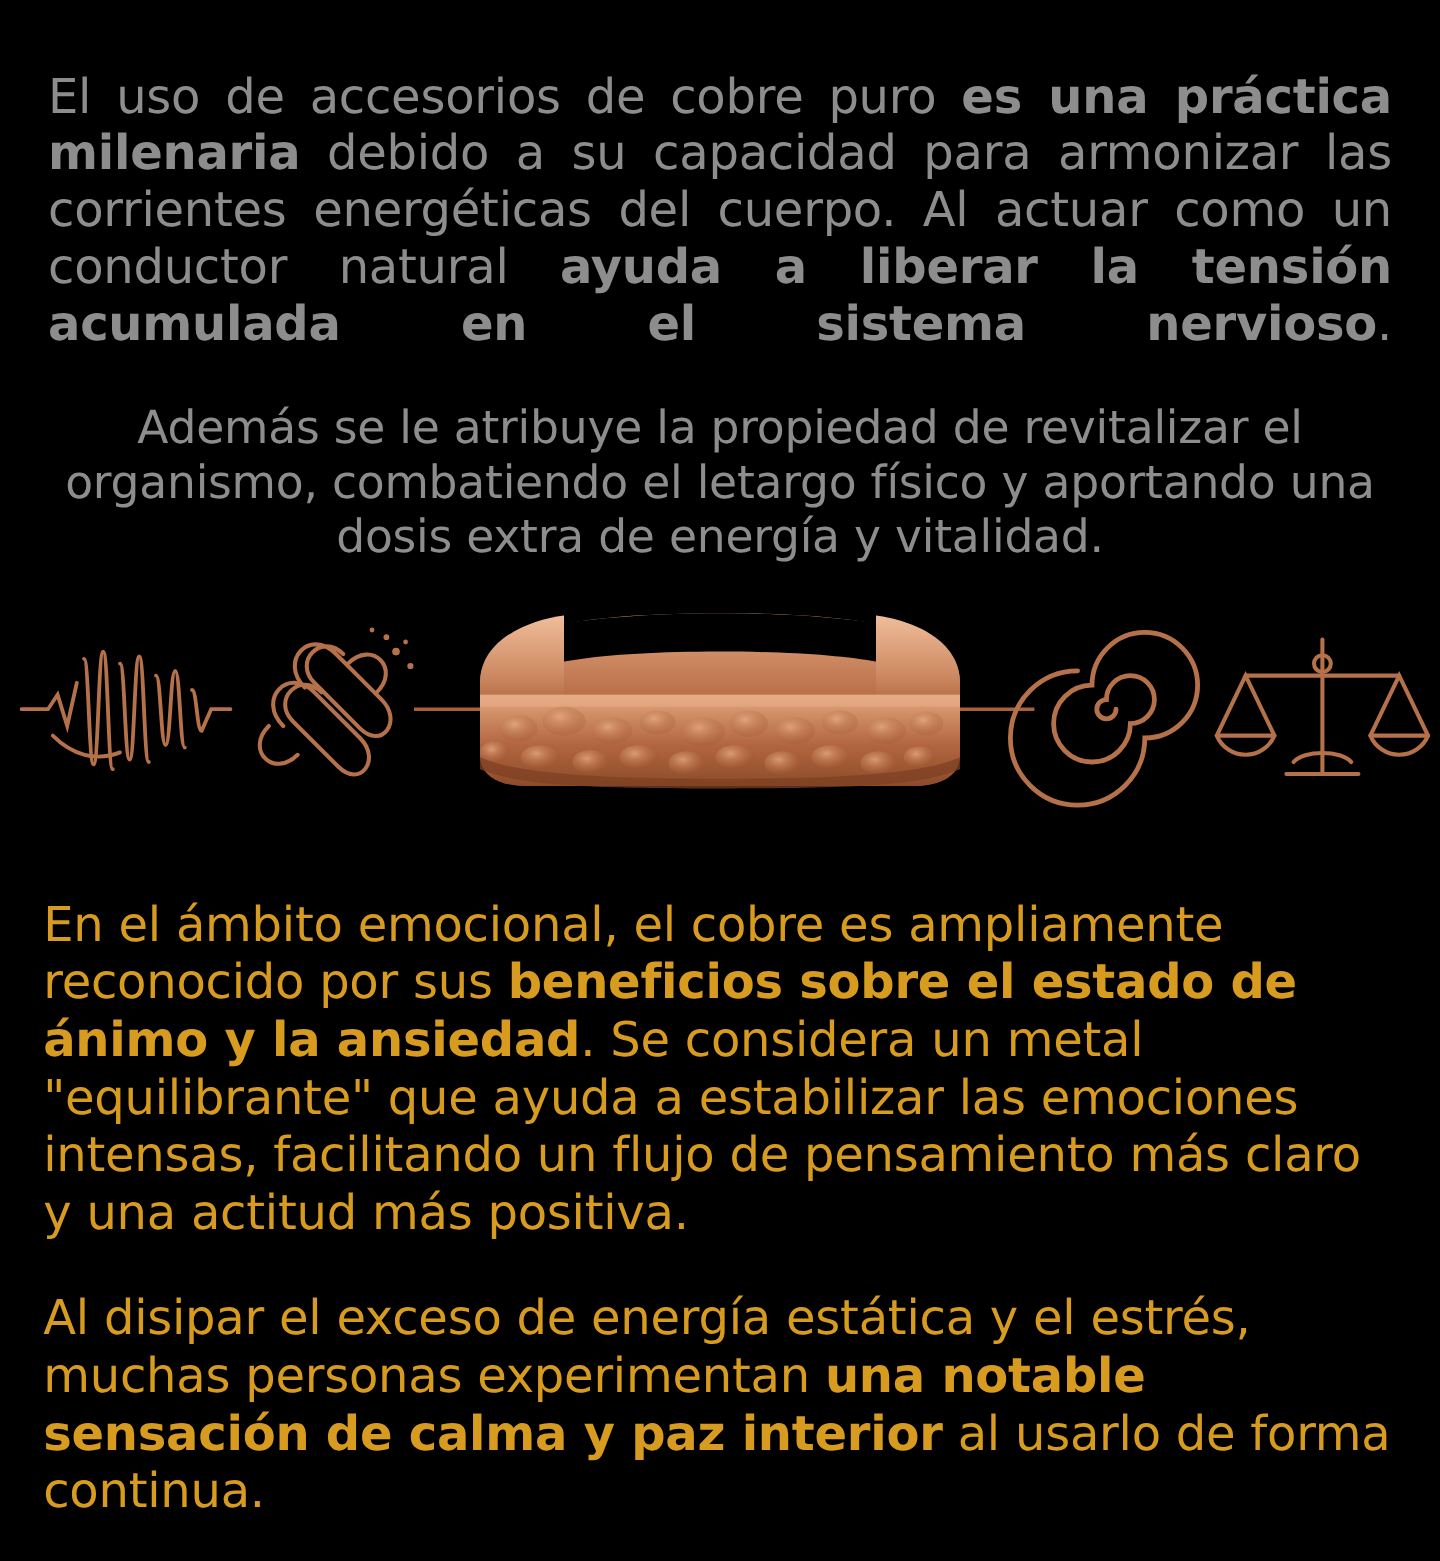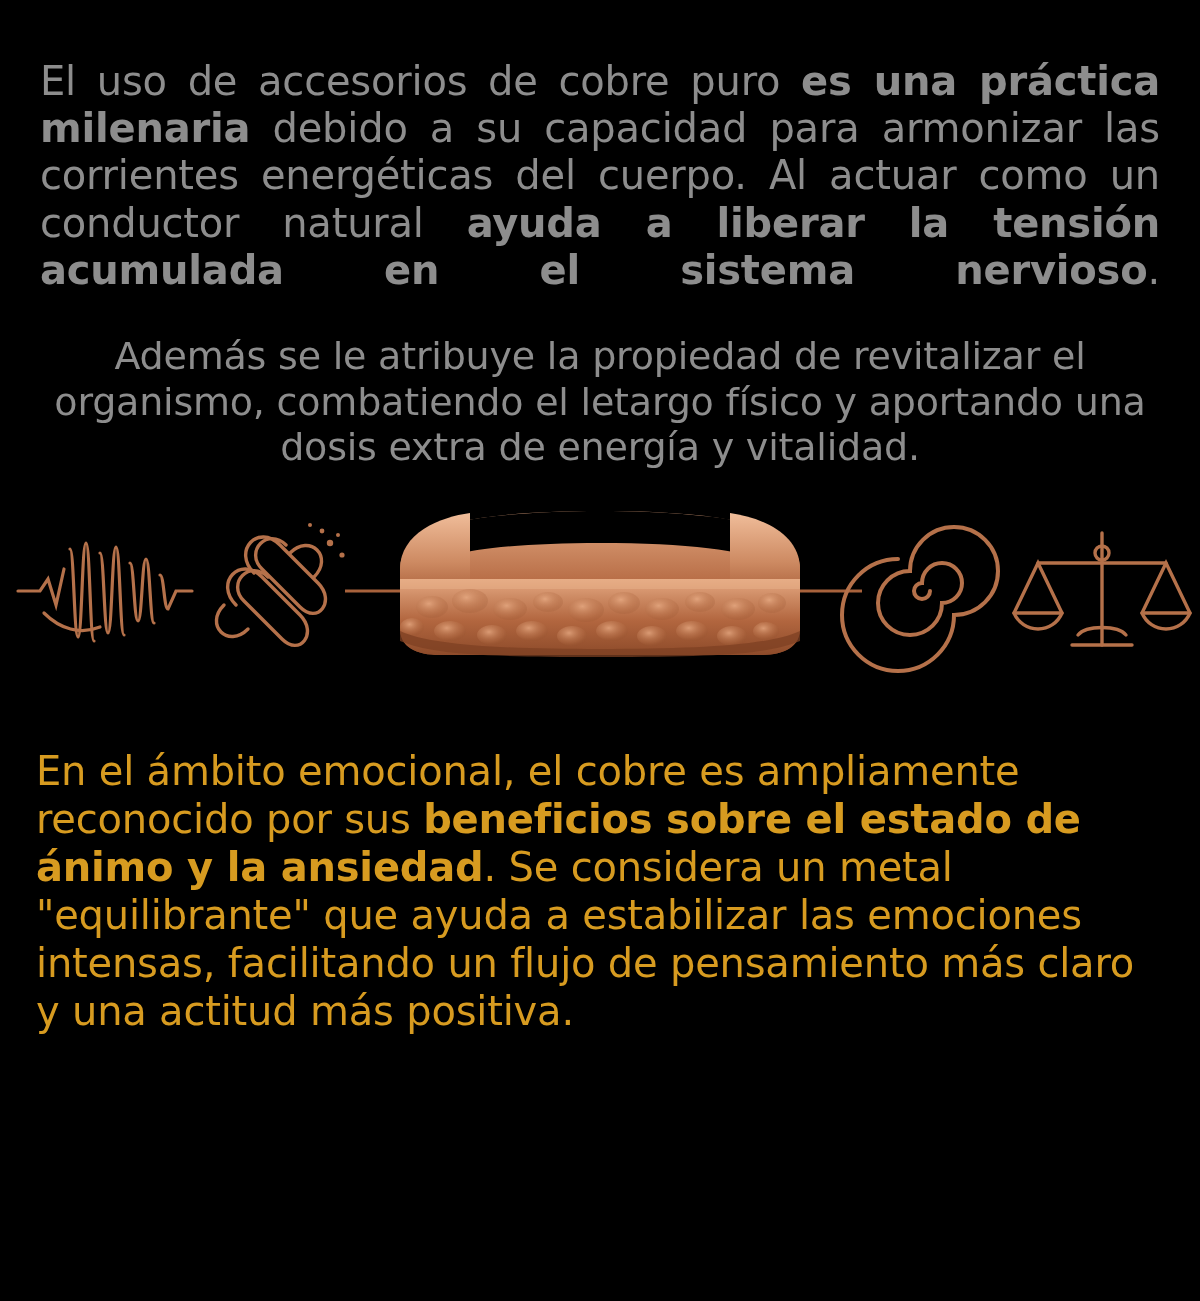--- a/index.html
+++ b/index.html
@@ -207,15 +207,16 @@
         <line x1="1014" y1="104" x2="1062" y2="104"></line>
         <line x1="1142" y1="104" x2="1190" y2="104"></line>
         <path d="M1072 136 L1132 136"></path>
         <path d="M1078 126 C1086 116 1118 116 1126 126"></path>
       </g>
     </svg>
   </div>
 
   <div class="block-bottom">
     <p class="para-gold"><span>En el ámbito emocional, el cobre es ampliamente reconocido por sus </span><b>beneficios sobre el estado de ánimo y la ansiedad</b><span>. Se considera un metal "equilibrante" que ayuda a estabilizar las emociones intensas, facilitando un flujo de pensamiento más claro y una actitud más positiva.</span></p>
+    <p class="para-gold second"><span>Al disipar el exceso de energía estática y el estrés, muchas personas experimentan </span><b>una notable sensación de calma y paz interior</b><span> al usarlo de forma continua.</span></p>
   </div>
 
 </div>
 
 </body></html>

